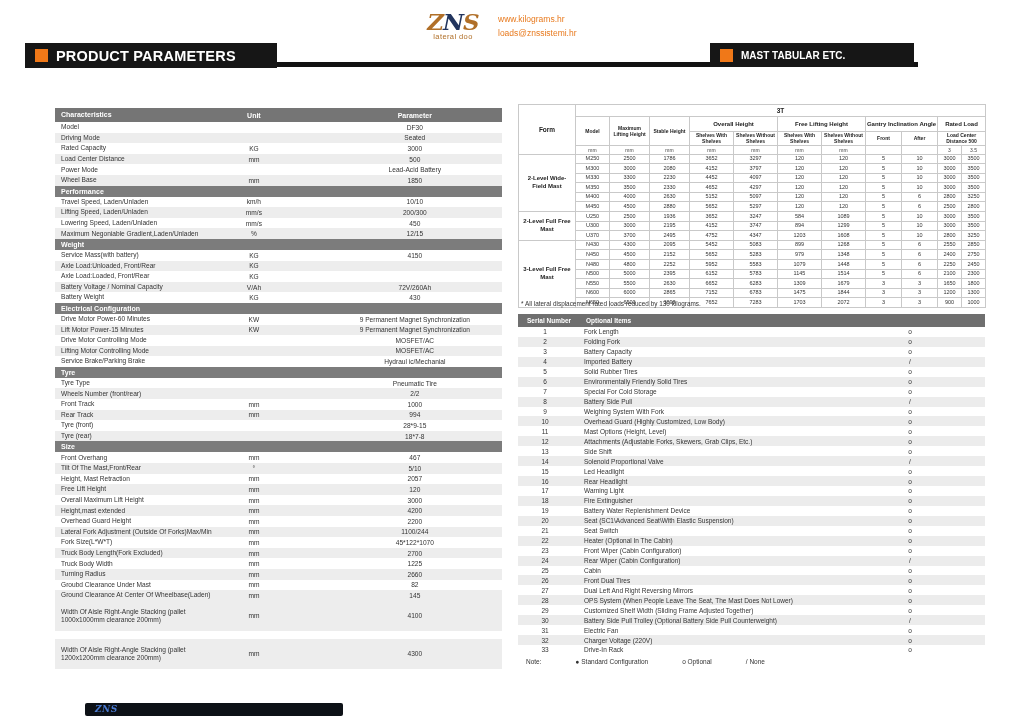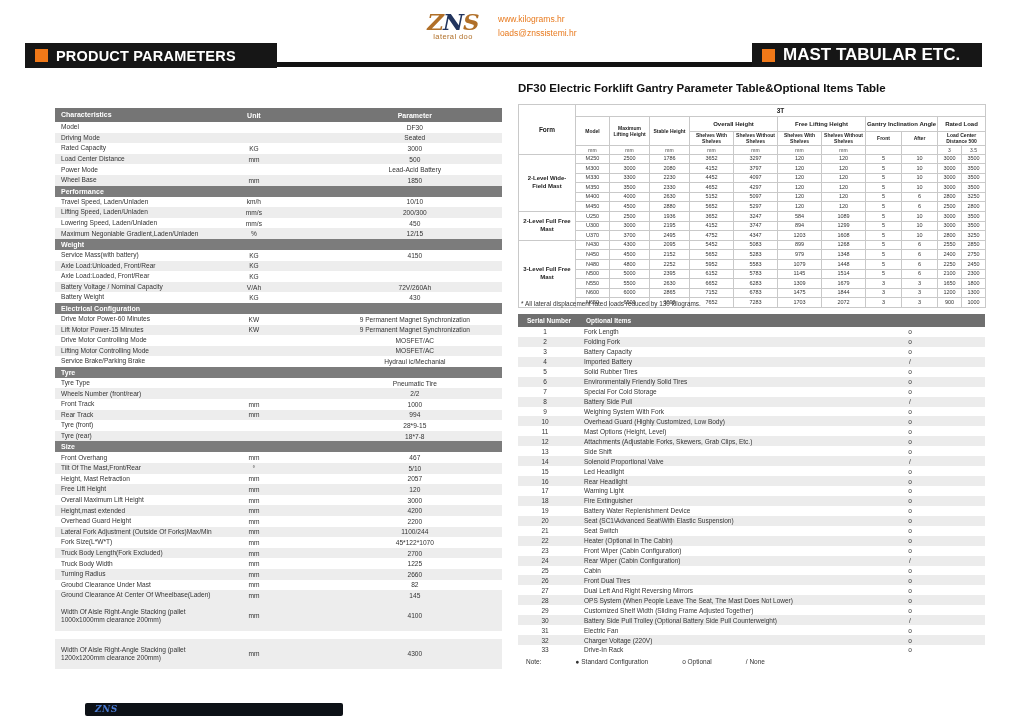--- a/index.html
+++ b/index.html
@@ -12,21 +12,21 @@
   .lz,.ls{color:#b06f28;}
   .ln{color:#22355e;}
   #logo-sub{font-size:7.5px;color:#b06f28;margin-top:-1px;letter-spacing:.4px;}
   #contact{position:absolute;left:498px;top:13px;font-size:8.5px;color:#e87a1e;line-height:1.6;}
 
   
   #banner-line{position:absolute;left:25px;top:62px;width:893px;height:5px;background:#121212;}
   .banner{position:absolute;background:#161616;color:#fff;display:flex;align-items:center;gap:8px;padding:0 10px;box-sizing:border-box;}
   .banner .sq{width:13px;height:13px;background:#f07818;flex:0 0 auto;}
   #banner-left{left:25px;top:43px;width:252px;height:25px;font-size:14.5px;font-weight:bold;letter-spacing:.2px;}
-  #banner-right{left:710px;top:43px;width:230px;height:24px;font-size:17px;font-weight:bold;margin-left:42px;}
+  #banner-right{left:710px;top:43px;width:204px;height:24px;font-size:10px;font-weight:bold;}
 
   
   #pp-table{position:absolute;left:55px;top:108px;width:447px;}
   .pp-header{display:flex;background:#757575;color:#fff;height:14px;align-items:center;font-size:7px;font-weight:bold;}
   .pp-section{background:#7c7c7c;color:#fff;height:11px;line-height:11px;font-size:7px;font-weight:bold;padding-left:6px;}
   .pp-row{display:flex;min-height:10.6px;align-items:center;font-size:6.6px;color:#333;}
   .pp-row.alt{background:#ededed;}
   .pp-row.tall{min-height:30px;background:#ededed;}
   .pp-row.gap{margin-top:8px;}
   .c1{flex:0 0 36%;padding-left:6px;line-height:1.25;box-sizing:border-box;}
@@ -306,21 +306,20 @@
           <div class="c3">4100</div>
         </div>
         <div class="pp-row alt tall gap">
           <div class="c1">Width Of Aisle Right-Angle Stacking (pallet 1200x1200mm clearance 200mm)</div>
           <div class="c2">mm</div>
           <div class="c3">4300</div>
         </div>
       </div>
   </div>
 
-  <div id="gantry-title">DF30 Electric Forklift Gantry Parameter Table&amp;Optional Items Table</div>
   <table id="gantry-table">
     <colgroup>
       <col style="width:57px">
         <col style="width:34px">
         <col style="width:40px">
         <col style="width:40px">
       <col style="width:44px">
         <col style="width:44px">
         <col style="width:44px">
         <col style="width:44px">

